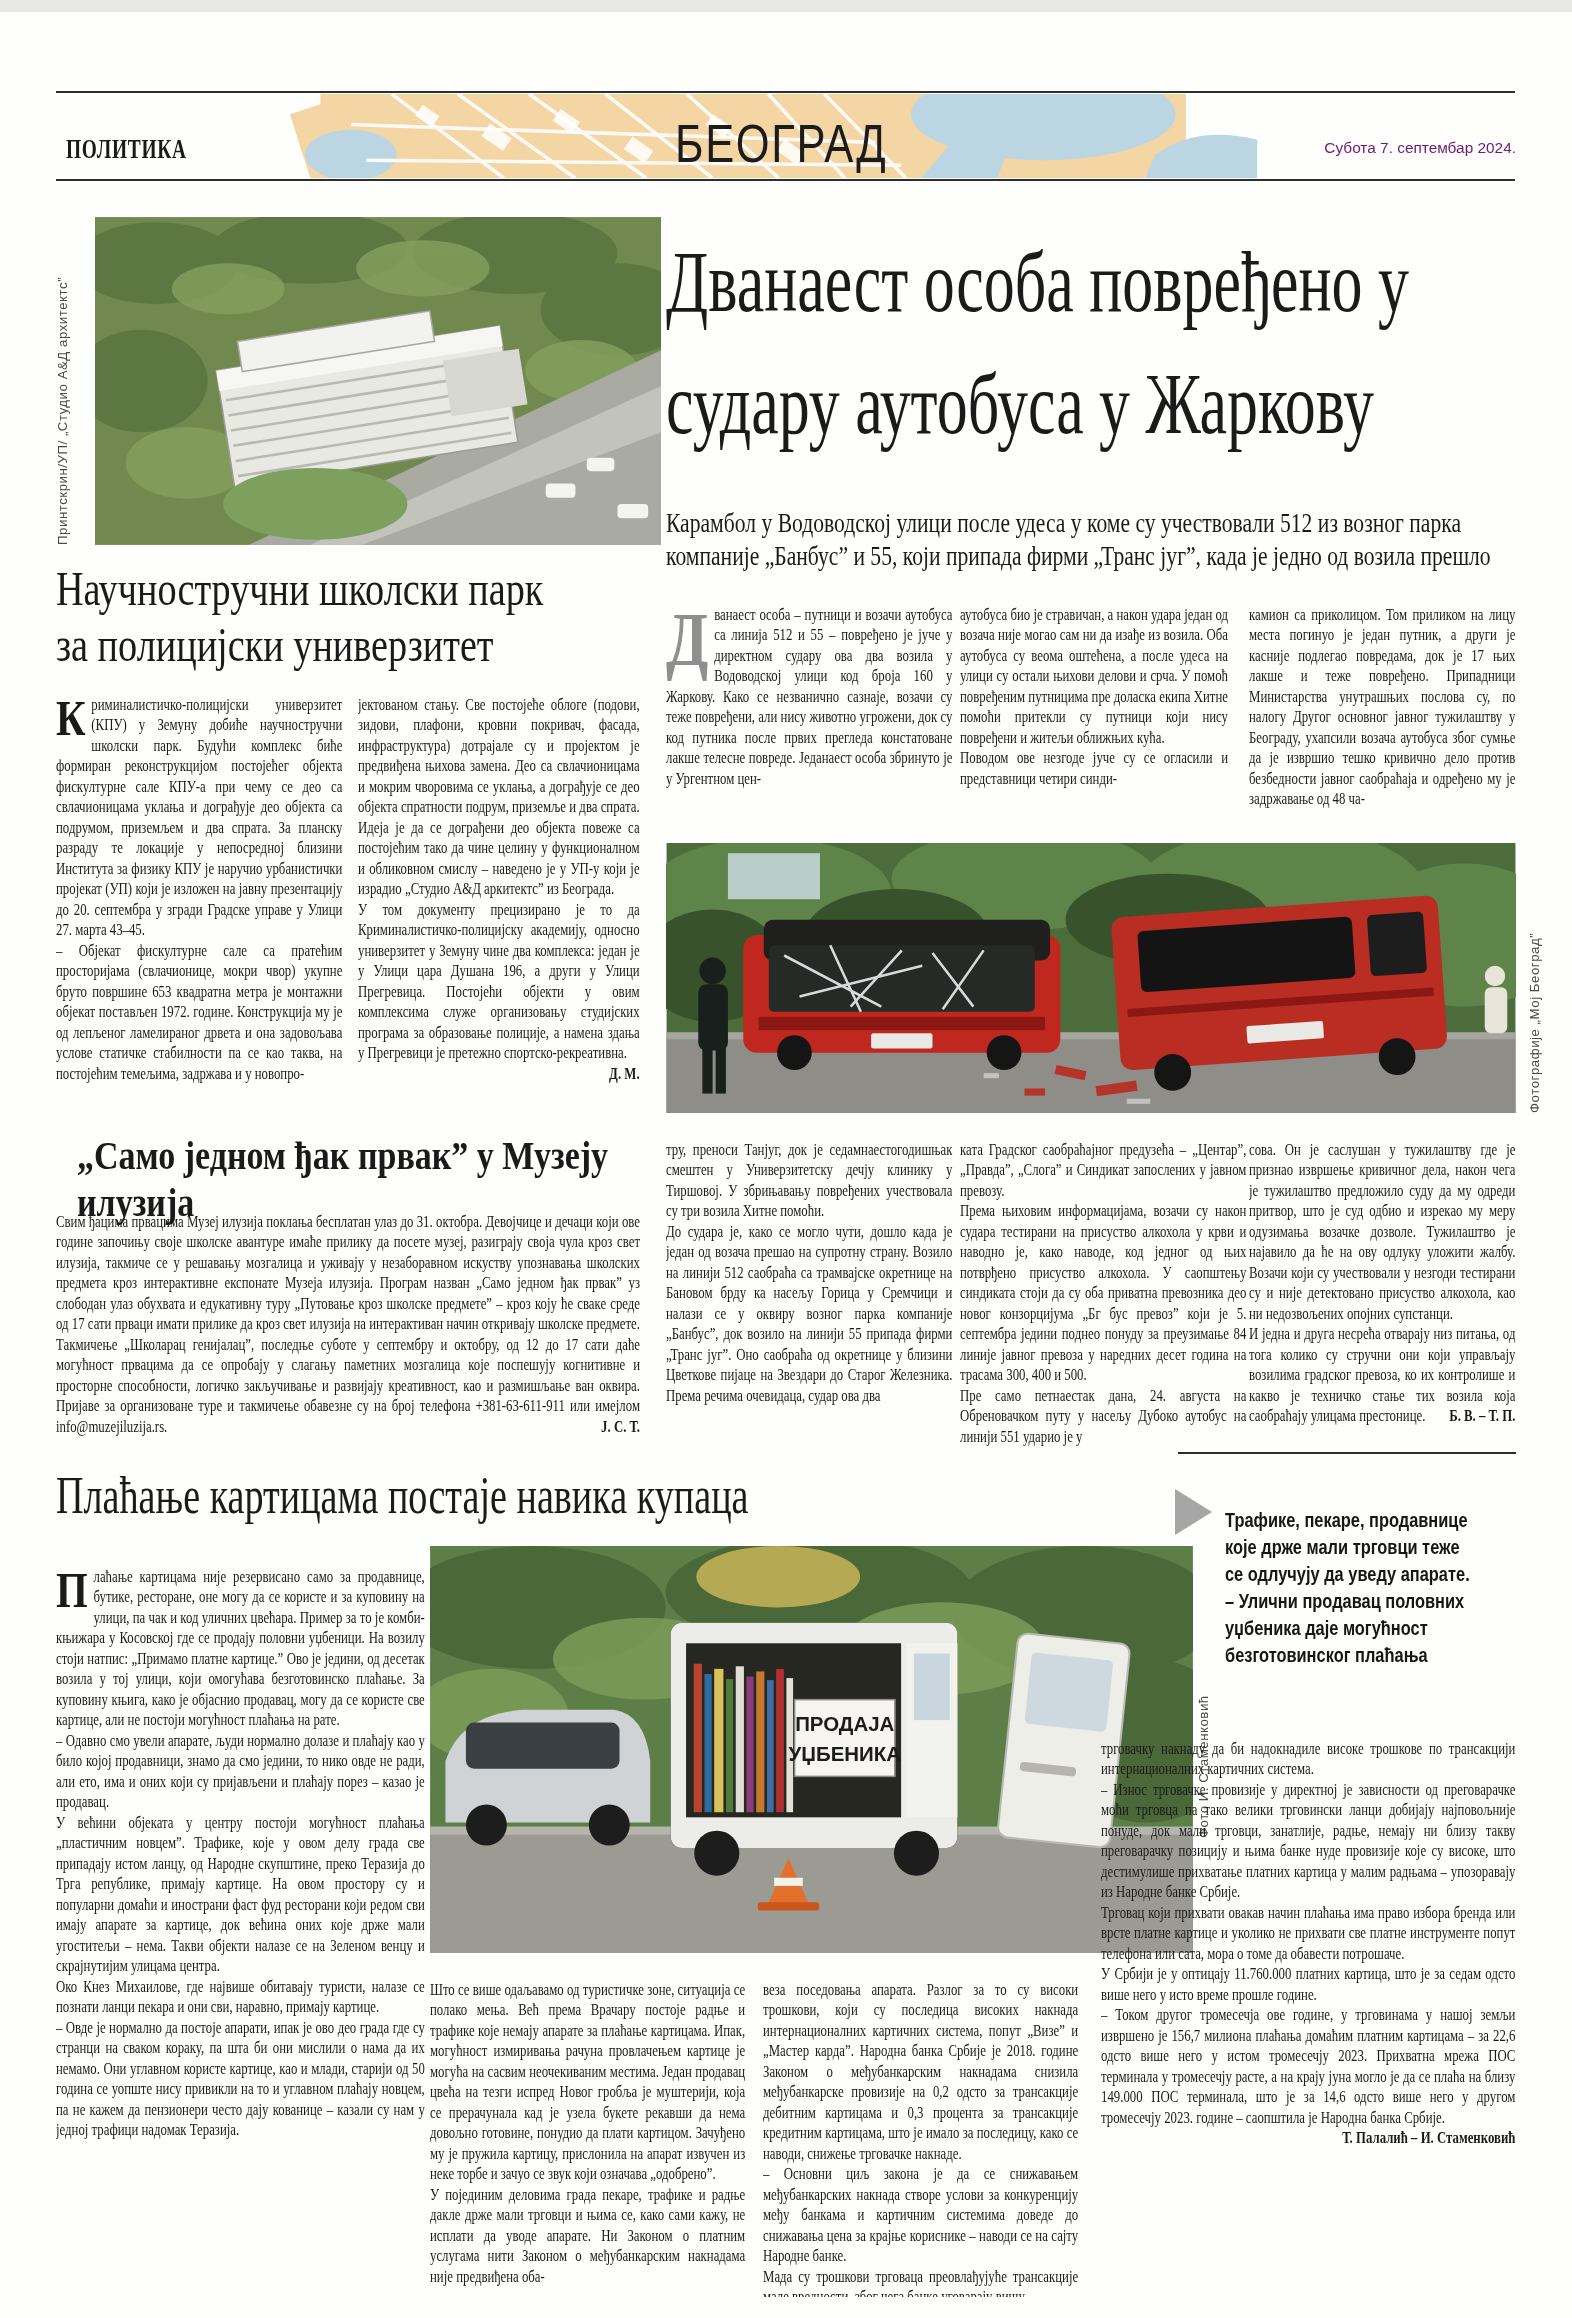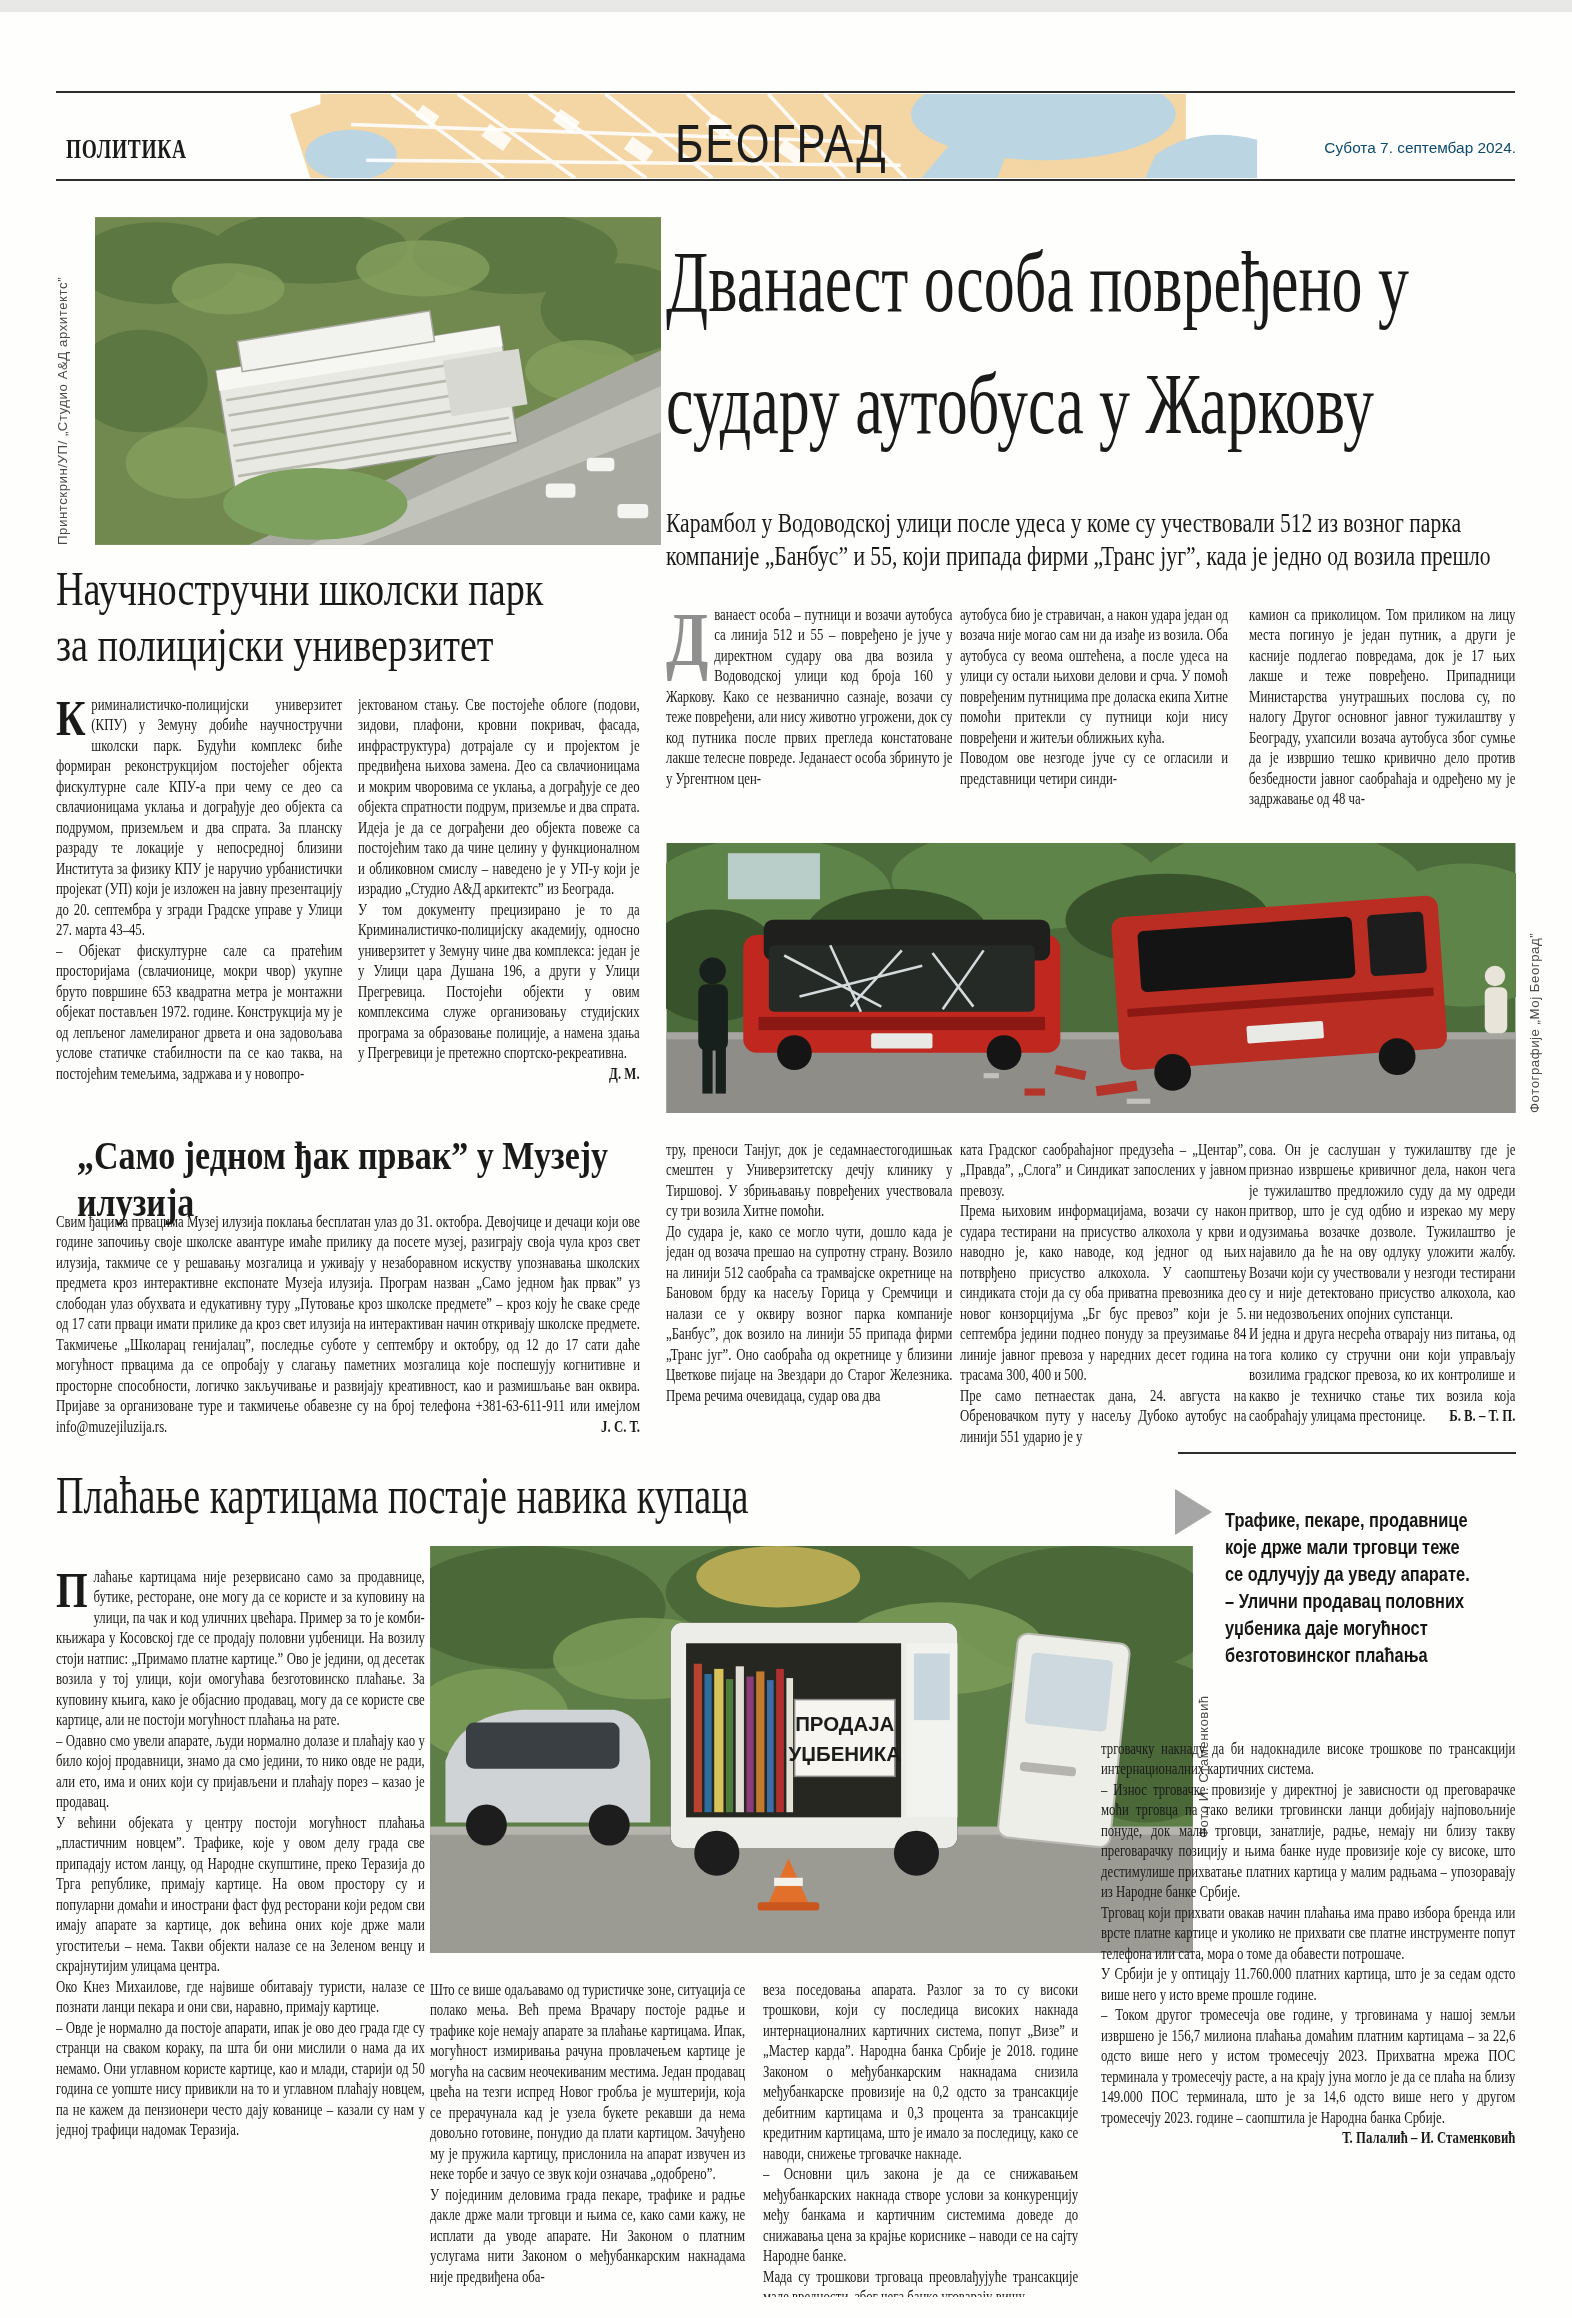--- a/index.html
+++ b/index.html
@@ -50,21 +50,21 @@
         <rect x="380" y="70" width="52" height="30" transform="rotate(35 406 85)"></rect>
         <rect x="520" y="40" width="46" height="28" transform="rotate(35 543 54)"></rect>
         <rect x="660" y="95" width="50" height="30" transform="rotate(35 685 110)"></rect>
         <rect x="820" y="50" width="44" height="26" transform="rotate(35 842 63)"></rect>
         <rect x="960" y="100" width="48" height="28" transform="rotate(35 984 114)"></rect>
       </g>
     </svg>
   </div>
   <div class="abs hl" style="left:66px;top:122px;font-size:27px;font-weight:bold;transform:scaleX(.72);letter-spacing:1px;"><span>ПОЛИТИКА</span></div>
   <div class="abs sans" style="left:675px;top:101px;font-size:53px;font-weight:400;color:#1c1c1c;letter-spacing:2px;transform:scaleX(.82);transform-origin:0 0;"><span>БЕОГРАД</span></div>
-  <div class="abs sans" style="left:1239px;top:127px;width:277px;text-align:right;font-size:15.4px;color:#0c4a6e;"><span>Субота 7. септембар 2024.</span></div>
+  <div class="abs sans" style="left:1239px;top:127px;width:277px;text-align:right;font-size:15.4px;color:#701a75;"><span>Субота 7. септембар 2024.</span></div>
   <div class="abs rule" style="left:56px;top:167px;width:1459px;height:2px;"></div>
 
   <div class="abs vcap" style="left:55px;top:205px;height:328px;"><span>Принтскрин/УП/ „Студио А&amp;Д архитектс”</span></div>
 
   <div class="abs" style="left:95px;top:205px;width:566px;height:328px;overflow:hidden;">
     <svg width="566" height="328" viewBox="0 0 1105 640">
       <rect width="1105" height="640" fill="#71894f"></rect>
       <g fill="#5d7742">
         <ellipse cx="120" cy="90" rx="160" ry="80"></ellipse>
           <ellipse cx="420" cy="60" rx="190" ry="70"></ellipse>

